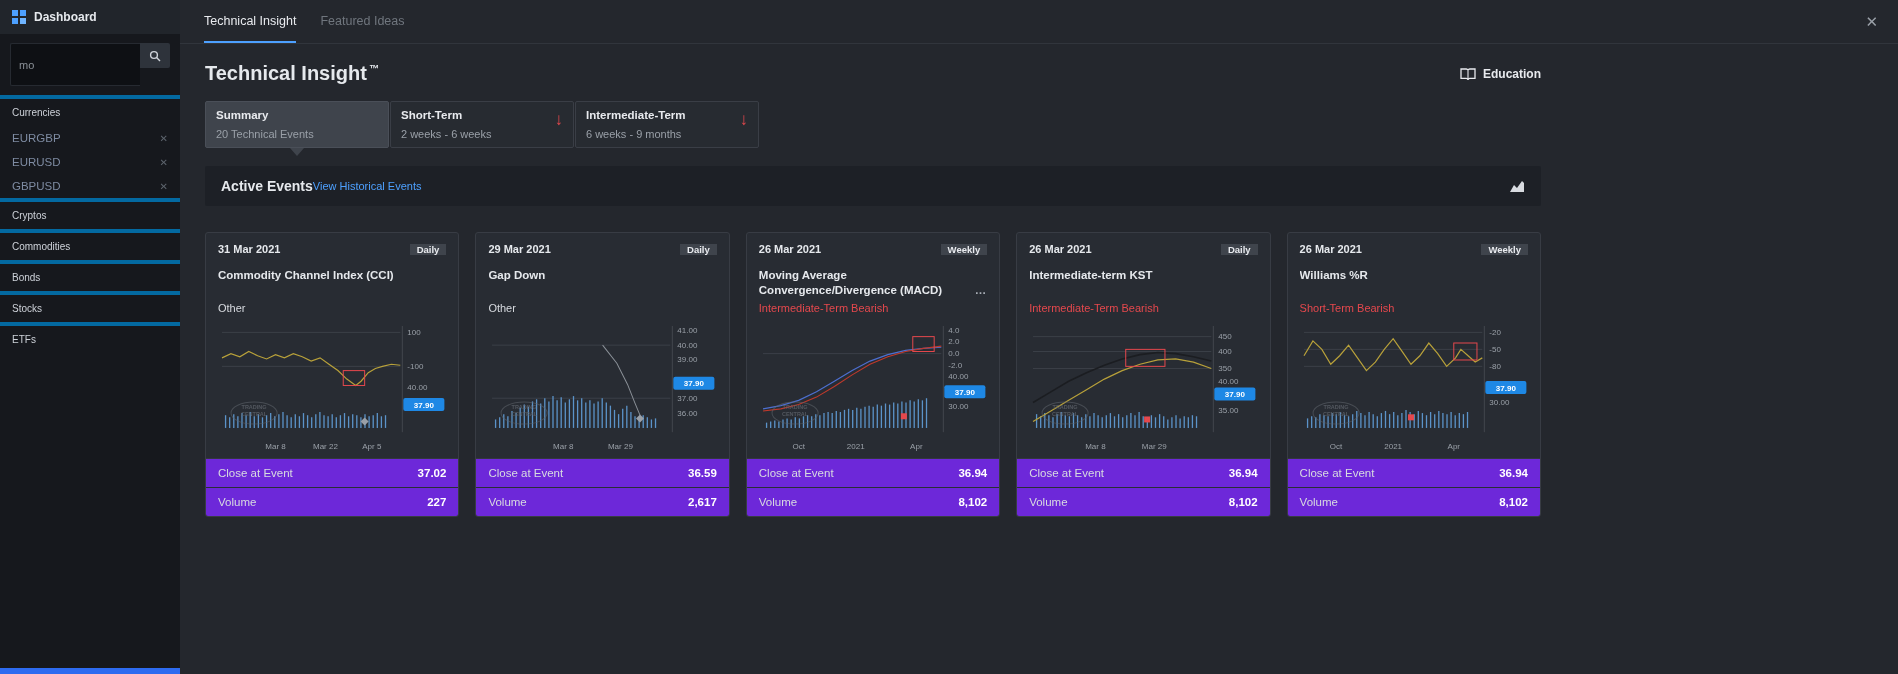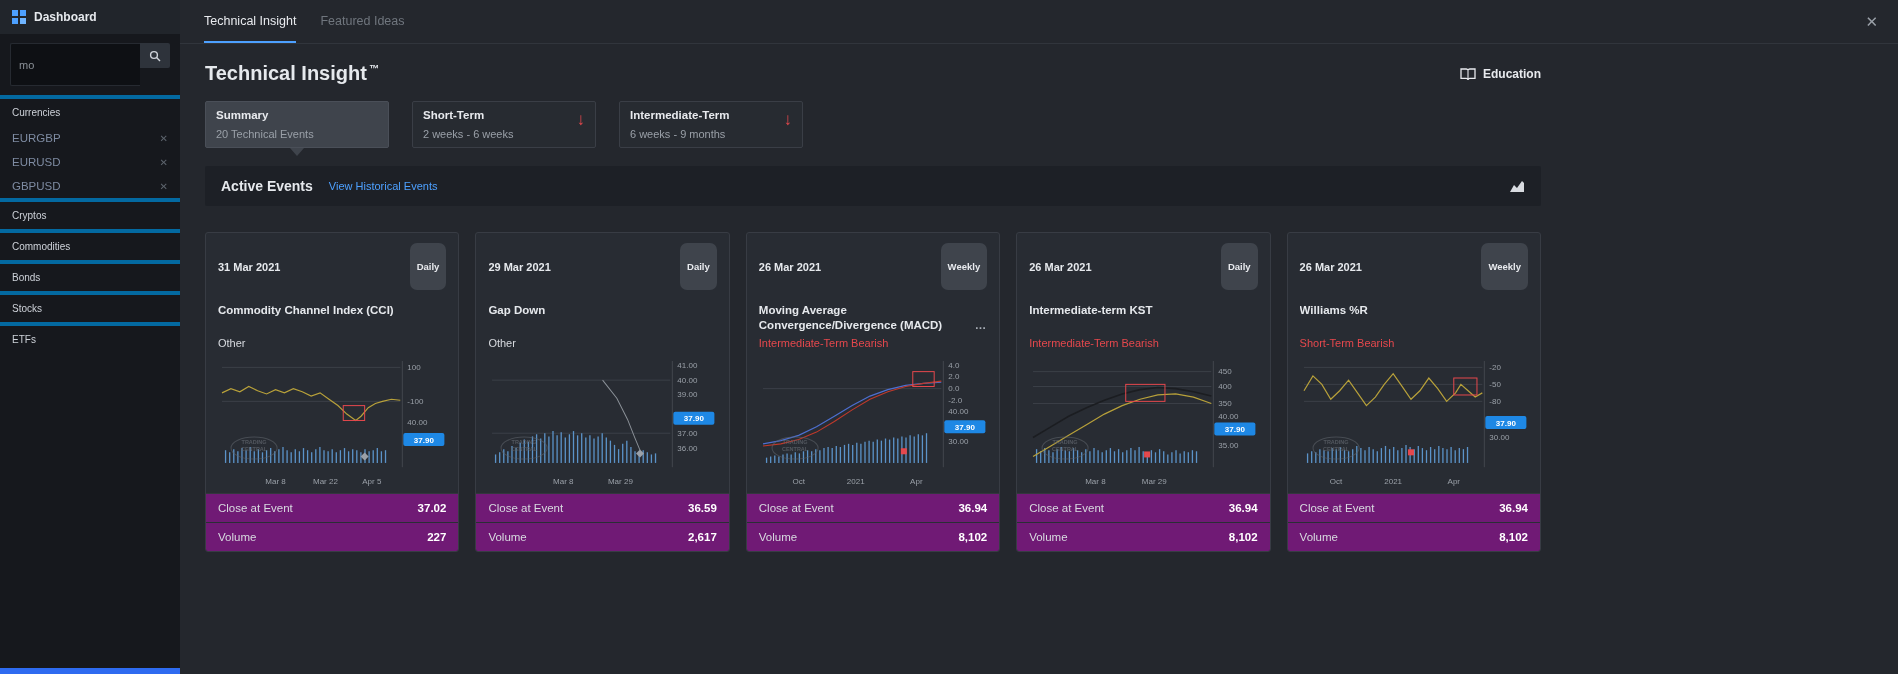--- a/index.html
+++ b/index.html
@@ -29,45 +29,45 @@
   .topbar { height:44px; flex-shrink:0; display:flex; align-items:stretch; border-bottom:1px solid #31353c; padding:0 20px 0 12px; }
   .tab { display:flex; align-items:center; margin:0 12px; font-size:12.5px; color:#70767e; border-bottom:2px solid transparent; cursor:pointer; }
   .tab.active { color:#e8eaee; border-bottom-color:#4da0ff; }
   .close-btn { margin-left:auto; align-self:center; color:#9aa0a8; font-size:15px; background:none; border:none; cursor:pointer; }
   .content { padding:14px 0 0 25px; width:1361px; }
   .title-row { display:flex; align-items:center; justify-content:space-between; margin-top:4px; }
   .page-title { font-size:20px; font-weight:bold; }
   .tm { font-size:10px; vertical-align:super; margin-left:2px; font-weight:bold; }
   .edu { display:flex; align-items:center; gap:7px; font-size:12px; font-weight:bold; background:none; border:none; color:#e8eaee; cursor:pointer; }
   
-  .term-row { display:flex; gap:23px; margin-top:16px; }
+  .term-row { display:flex; gap:1px; margin-top:16px; }
   .term-wrap { position:relative; }
   .term-card { position:relative; width:184px; height:47px; background:#272b31; border:1px solid #3a3e46; border-radius:2px; padding:7px 10px; cursor:pointer; }
   .term-card.active { background:#3f444c; border-color:#4a4f58; }
   .term-card .t { font-size:11.5px; font-weight:bold; color:#e8eaee; }
   .term-card .s { font-size:11px; color:#9aa0a8; margin-top:7px; }
   .term-card .arrow { position:absolute; right:10px; top:9px; font-size:17px; font-weight:bold; line-height:1; }
   .notch { position:absolute; left:50%; bottom:-8px; margin-left:-7px; width:0; height:0; border-left:7px solid transparent; border-right:7px solid transparent; border-top:8px solid #3f444c; }
   
   .ae-bar { margin-top:18px; height:40px; background:#1d2026; border-radius:2px; display:flex; align-items:center; padding:0 16px; }
   .ae-title { font-size:14px; font-weight:bold; }
-  .ae-link { font-size:11px; color:#4da0ff; margin-left:16px; text-decoration:none; cursor:pointer; }
+  .ae-link { font-size:11px; color:#4da0ff; text-decoration:none; cursor:pointer; }
   .ae-icon { margin-left:auto; display:flex; cursor:pointer; }
   
   .ev-grid { display:grid; grid-template-columns:repeat(5,1fr); gap:16px; margin-top:26px; }
   .ev-card { background:#282c33; border:1px solid #383c44; border-radius:3px; overflow:hidden; display:flex; flex-direction:column; cursor:pointer; }
   .ev-body { padding:10px 12px 0 12px; }
   .ev-head { display:flex; justify-content:space-between; align-items:center; }
   .ev-date { font-size:11px; font-weight:bold; }
-  .ev-freq { font-size:9.5px; font-weight:bold; background:#3f444c; color:#e8eaee; padding:18px 7px; border-radius:7px; }
+  .ev-freq { font-size:9.5px; font-weight:bold; background:#3f444c; color:#e8eaee; padding:0 7px; border-radius:0; }
   .ev-title { margin-top:13px; font-size:11.5px; font-weight:bold; line-height:1.3; height:32px; overflow:hidden; position:relative; padding-right:14px; }
   .ev-more { position:absolute; right:0; bottom:2px; color:#aab0b8; letter-spacing:1px; cursor:pointer; font-weight:bold; }
   .ev-sub { font-size:11px; margin-top:2px; height:14px; color:#d8dbe0; }
   svg.chart { display:block; width:100%; margin-top:4px; }
-  .ev-footer { margin-top:auto; background:#701a75; border-top:1px solid #33373e; }
+  .ev-footer { margin-top:auto; background:#6d28d9; border-top:1px solid #33373e; }
   .ev-frow { display:flex; justify-content:space-between; padding:8px 12px; font-size:11.5px; color:#d8dbe0; }
   .ev-frow + .ev-frow { border-top:1px solid #2a2e35; }
   .ev-frow .v { font-weight:bold; color:#fff; }
 </style>
 </head>
 <body>
 
 <aside class="sidebar">
   <div class="sb-dash">
     <svg width="14" height="14" viewBox="0 0 14 14">

